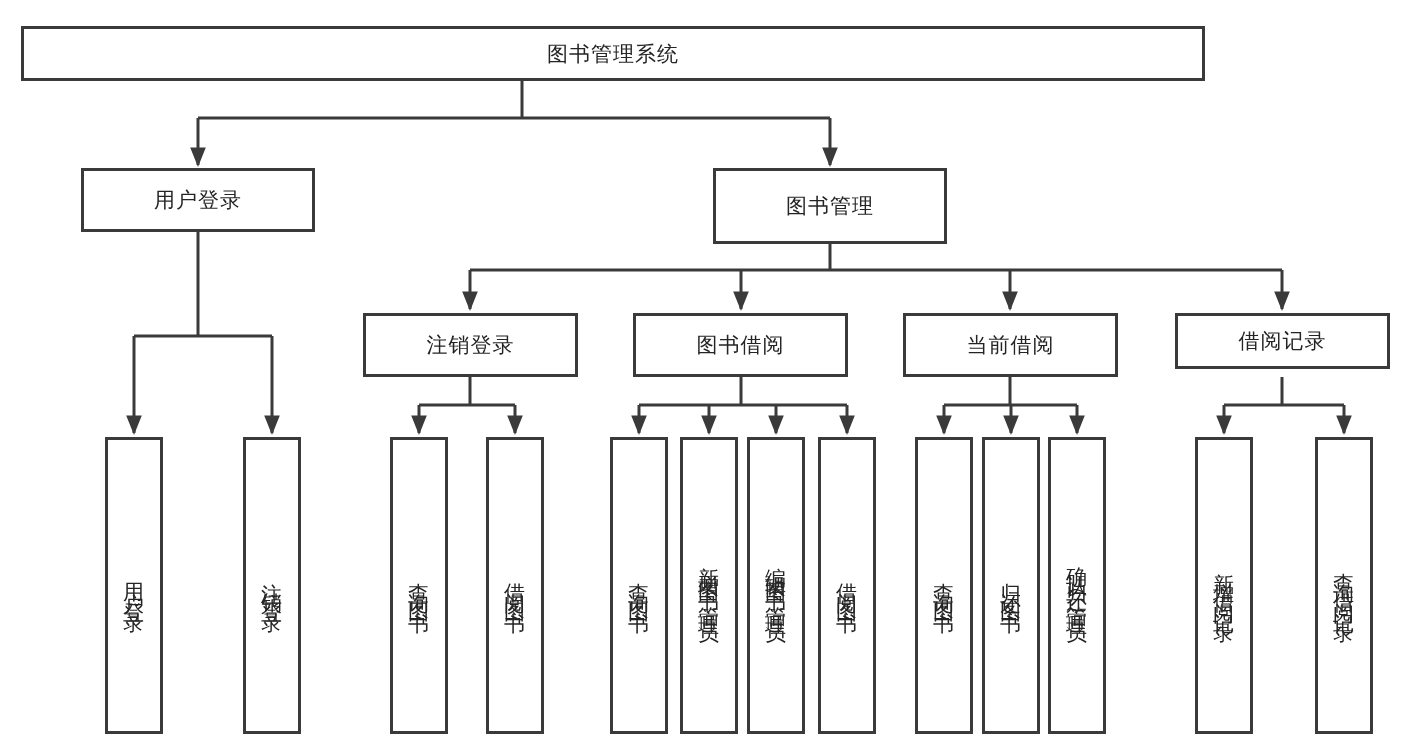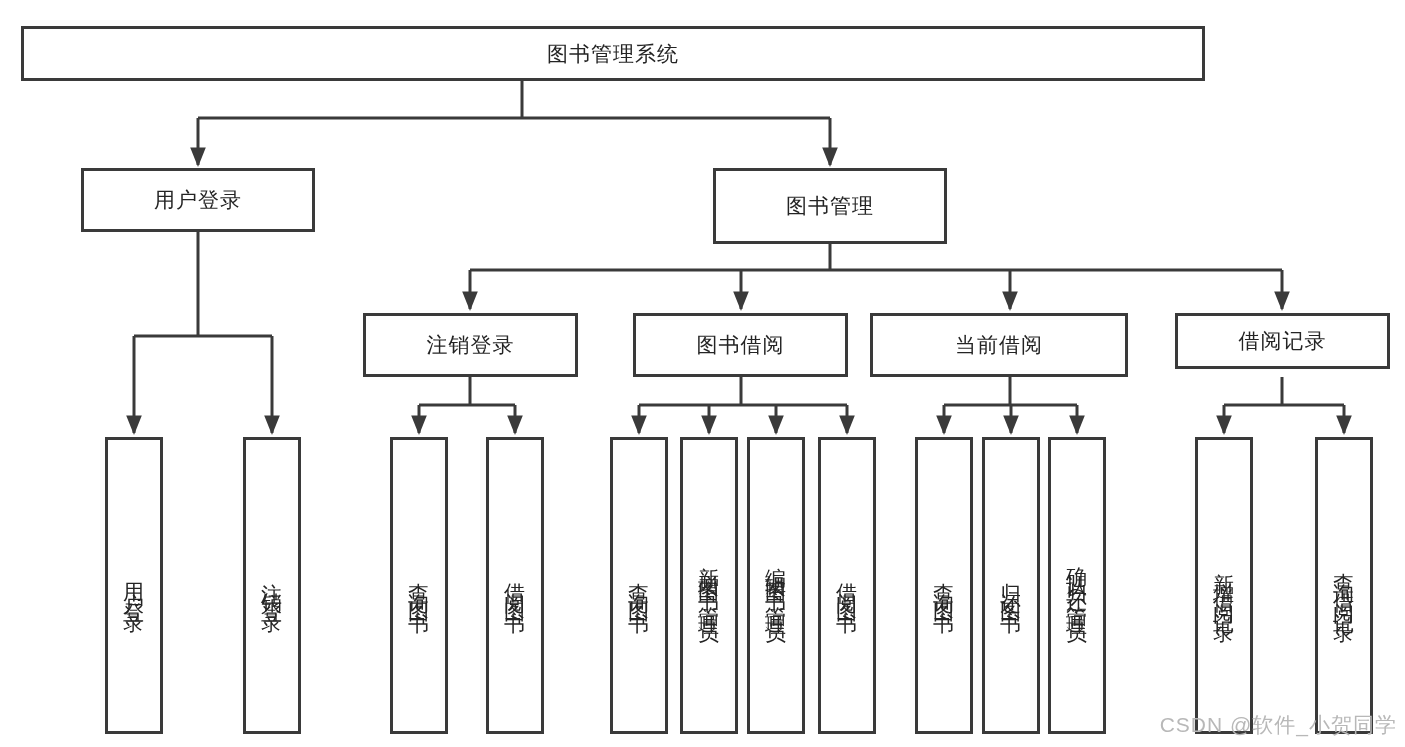--- a/index.html
+++ b/index.html
@@ -88,36 +88,35 @@
     </g>
   </svg>
 
   <div class="box h-label" style="left:21px;top:26px;width:1184px;height:55px">图书管理系统</div>
 
   <div class="box h-label" style="left:81px;top:168px;width:234px;height:64px">用户登录</div>
   <div class="box h-label" style="left:713px;top:168px;width:234px;height:76px">图书管理</div>
 
   <div class="box h-label" style="left:363px;top:313px;width:215px;height:64px">注销登录</div>
   <div class="box h-label" style="left:633px;top:313px;width:215px;height:64px">图书借阅</div>
-  <div class="box h-label" style="left:870px;top:313px;width:258px;height:64px">当前借阅</div>
+  <div class="box h-label" style="left:903px;top:313px;width:215px;height:64px">当前借阅</div>
   <div class="box h-label" style="left:1175px;top:313px;width:215px;height:56px">借阅记录</div>
 
   <div class="box v-box" style="left:105px;top:437px;width:58px;height:297px">用户登录</div>
   <div class="box v-box" style="left:243px;top:437px;width:58px;height:297px">注销登录</div>
 
   <div class="box v-box" style="left:390px;top:437px;width:58px;height:297px">查询图书</div>
   <div class="box v-box" style="left:486px;top:437px;width:58px;height:297px">借阅图书</div>
 
   <div class="box v-box" style="left:610px;top:437px;width:58px;height:297px">查询图书</div>
   <div class="box v-box tight" style="left:680px;top:437px;width:58px;height:297px">新增图书（管理员）</div>
   <div class="box v-box tight" style="left:747px;top:437px;width:58px;height:297px">编辑图书（管理员）</div>
   <div class="box v-box" style="left:818px;top:437px;width:58px;height:297px">借阅图书</div>
 
   <div class="box v-box" style="left:915px;top:437px;width:58px;height:297px">查询图书</div>
   <div class="box v-box" style="left:982px;top:437px;width:58px;height:297px">归还图书</div>
   <div class="box v-box tight" style="left:1048px;top:437px;width:58px;height:297px">确认归还（管理员）</div>
 
   <div class="box v-box" style="left:1195px;top:437px;width:58px;height:297px">新增借阅记录</div>
   <div class="box v-box" style="left:1315px;top:437px;width:58px;height:297px">查询借阅记录</div>
 
-  <div class="watermark">CSDN @软件_小贺同学</div>
 
 </div>
 
 </body></html>

